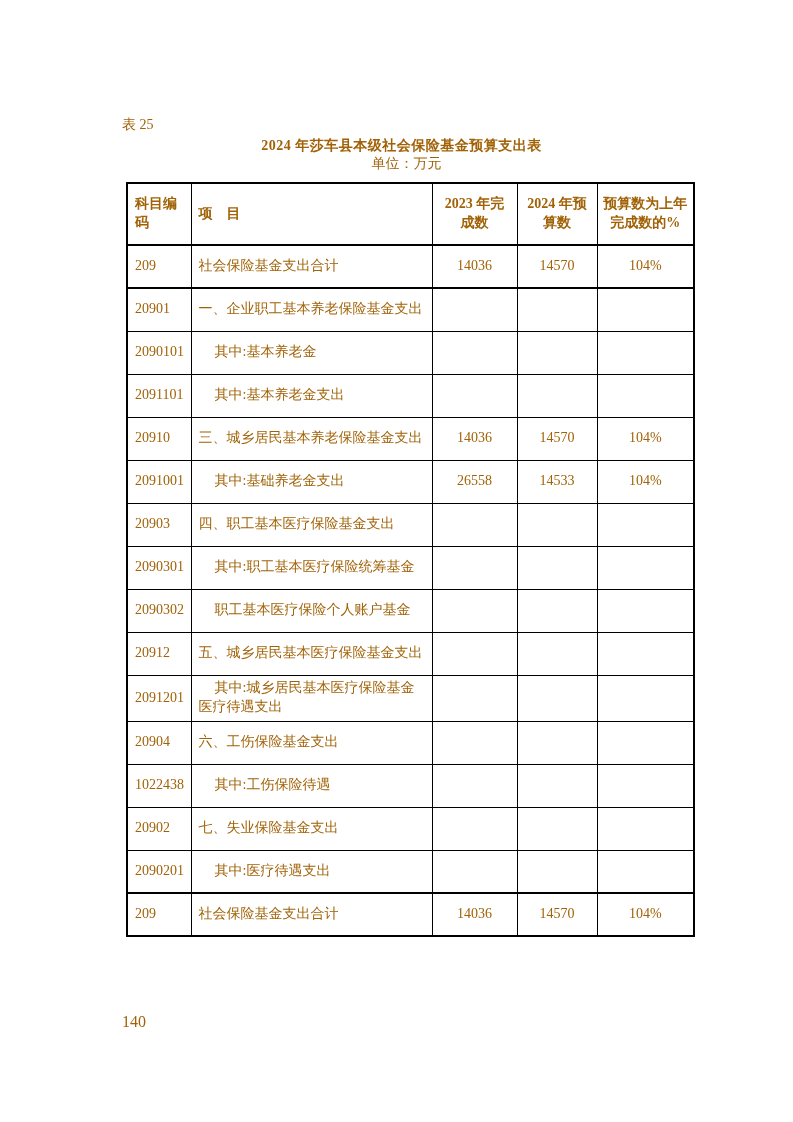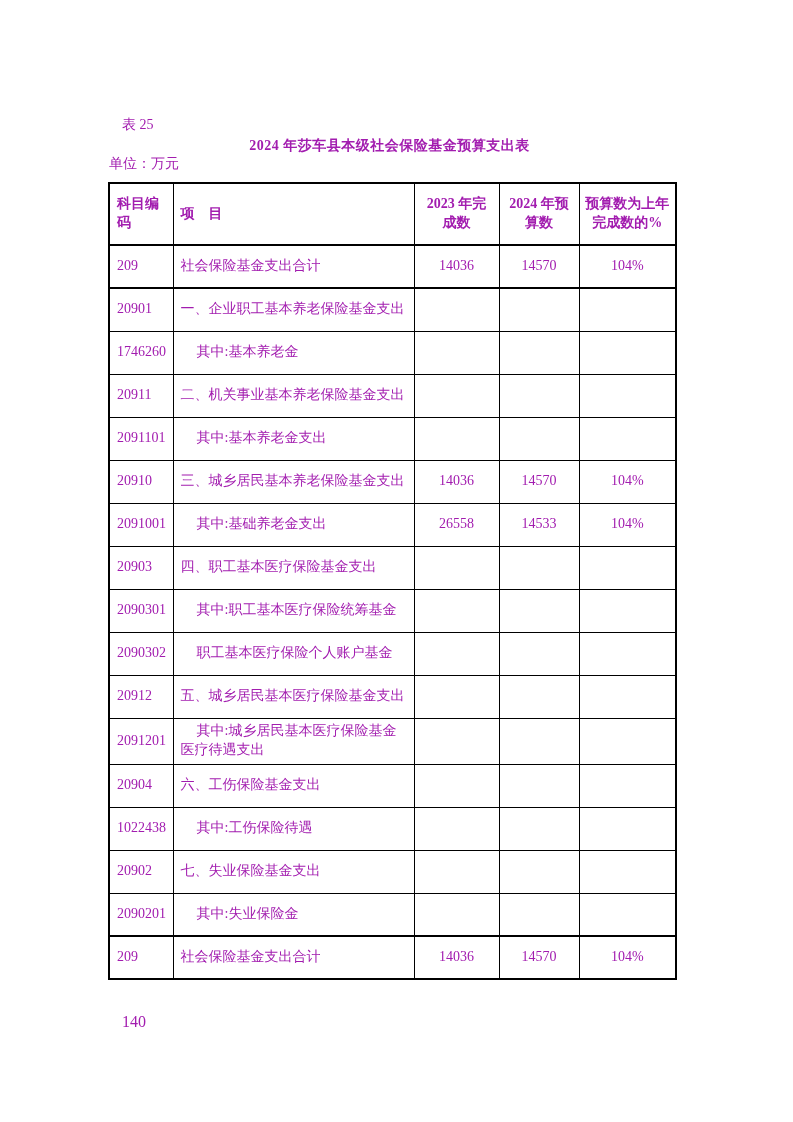--- a/index.html
+++ b/index.html
@@ -6,54 +6,54 @@
     margin: 0;
     padding: 0;
     background: #e8e8e8;
   }
   .page {
     position: relative;
     width: 793px;
     height: 1122px;
     margin: 0 auto;
     background: #ffffff;
-    color: #a21caf;
+    color: #a16207;
     font-family: "Liberation Serif", "DejaVu Serif", serif;
     overflow: hidden;
   }
   .table-label {
     position: absolute;
     left: 122px;
     top: 116px;
     font-size: 14px;
     line-height: 17px;
   }
   .doc-title {
     position: absolute;
-    left: 106px;
+    left: 118px;
     top: 137px;
     width: 567px;
     text-align: center;
     font-size: 14px;
     font-weight: bold;
     line-height: 18px;
     letter-spacing: 0.5px;
   }
   .unit-note {
     position: absolute;
     top: 155px;
-    left: 109px;
+    left: 123px;
     width: 567px;
-    text-align: left;
+    text-align: center;
     font-size: 14px;
     line-height: 17px;
   }
   table.budget-table {
     position: absolute;
-    left: 108px;
+    left: 126px;
     top: 182px;
     width: 567px;
     border-collapse: collapse;
     table-layout: fixed;
     border: 2px solid #000;
     font-size: 14px;
     padding-left: 38px;
   }
   .budget-table th,
   .budget-table td {
@@ -132,29 +132,22 @@
           <td class="num">104%</td>
         </tr>
         <tr>
           <td class="code">20901</td>
           <td class="item">一、企业职工基本养老保险基金支出</td>
           <td class="num"></td>
           <td class="num"></td>
           <td class="num"></td>
         </tr>
         <tr>
-          <td class="code">1746260</td>
+          <td class="code">2090101</td>
           <td class="item indent">其中:基本养老金</td>
-          <td class="num"></td>
-          <td class="num"></td>
-          <td class="num"></td>
-        </tr>
-        <tr>
-          <td class="code">20911</td>
-          <td class="item">二、机关事业基本养老保险基金支出</td>
           <td class="num"></td>
           <td class="num"></td>
           <td class="num"></td>
         </tr>
         <tr>
           <td class="code">2091101</td>
           <td class="item indent">其中:基本养老金支出</td>
           <td class="num"></td>
           <td class="num"></td>
           <td class="num"></td>
@@ -225,21 +218,21 @@
         </tr>
         <tr>
           <td class="code">20902</td>
           <td class="item">七、失业保险基金支出</td>
           <td class="num"></td>
           <td class="num"></td>
           <td class="num"></td>
         </tr>
         <tr>
           <td class="code">2090201</td>
-          <td class="item indent">其中:失业保险金</td>
+          <td class="item indent">其中:医疗待遇支出</td>
           <td class="num"></td>
           <td class="num"></td>
           <td class="num"></td>
         </tr>
         <tr>
           <td class="code">209</td>
           <td class="item">社会保险基金支出合计</td>
           <td class="num">14036</td>
           <td class="num">14570</td>
           <td class="num">104%</td>

